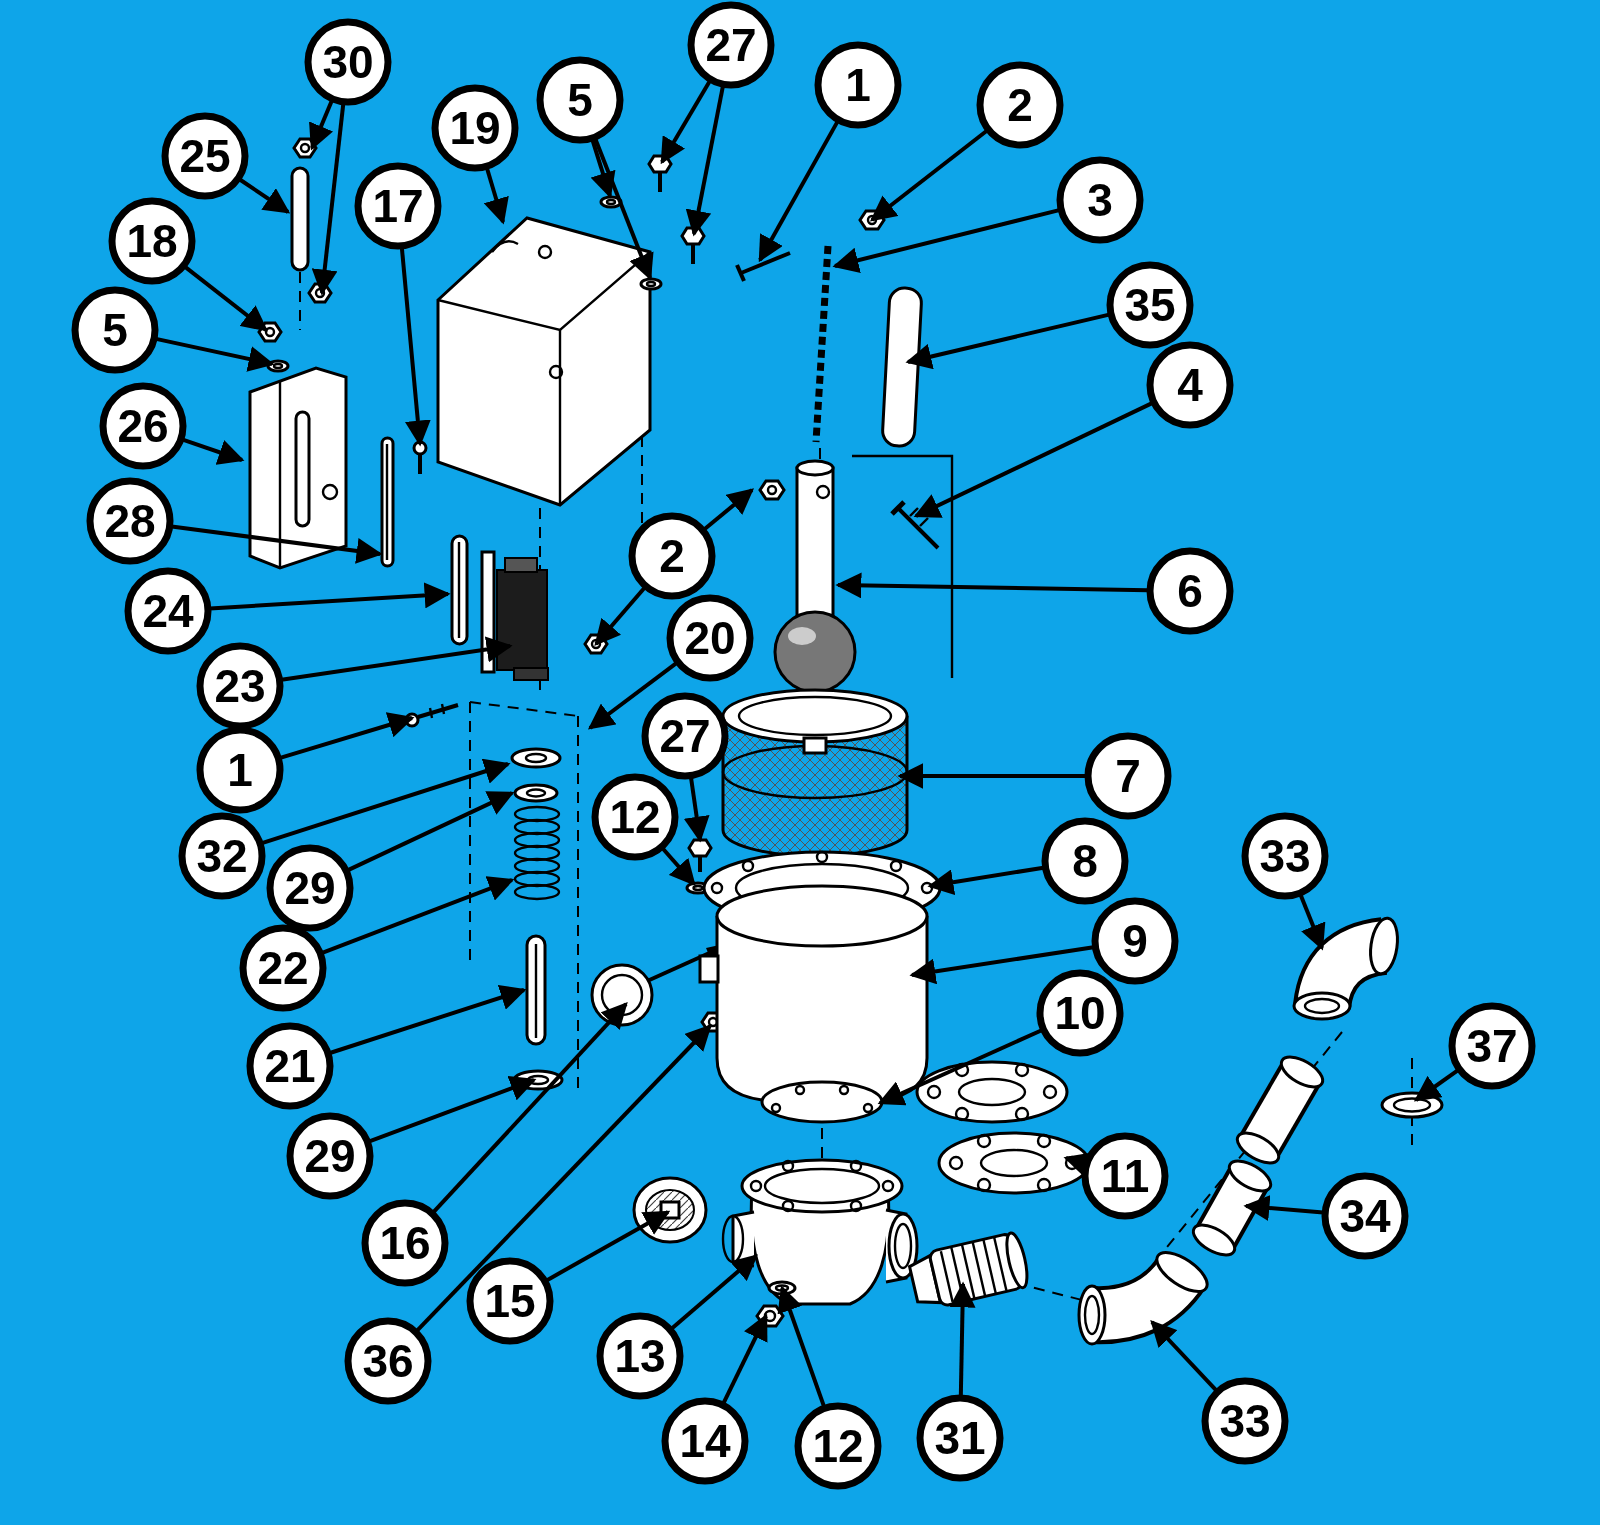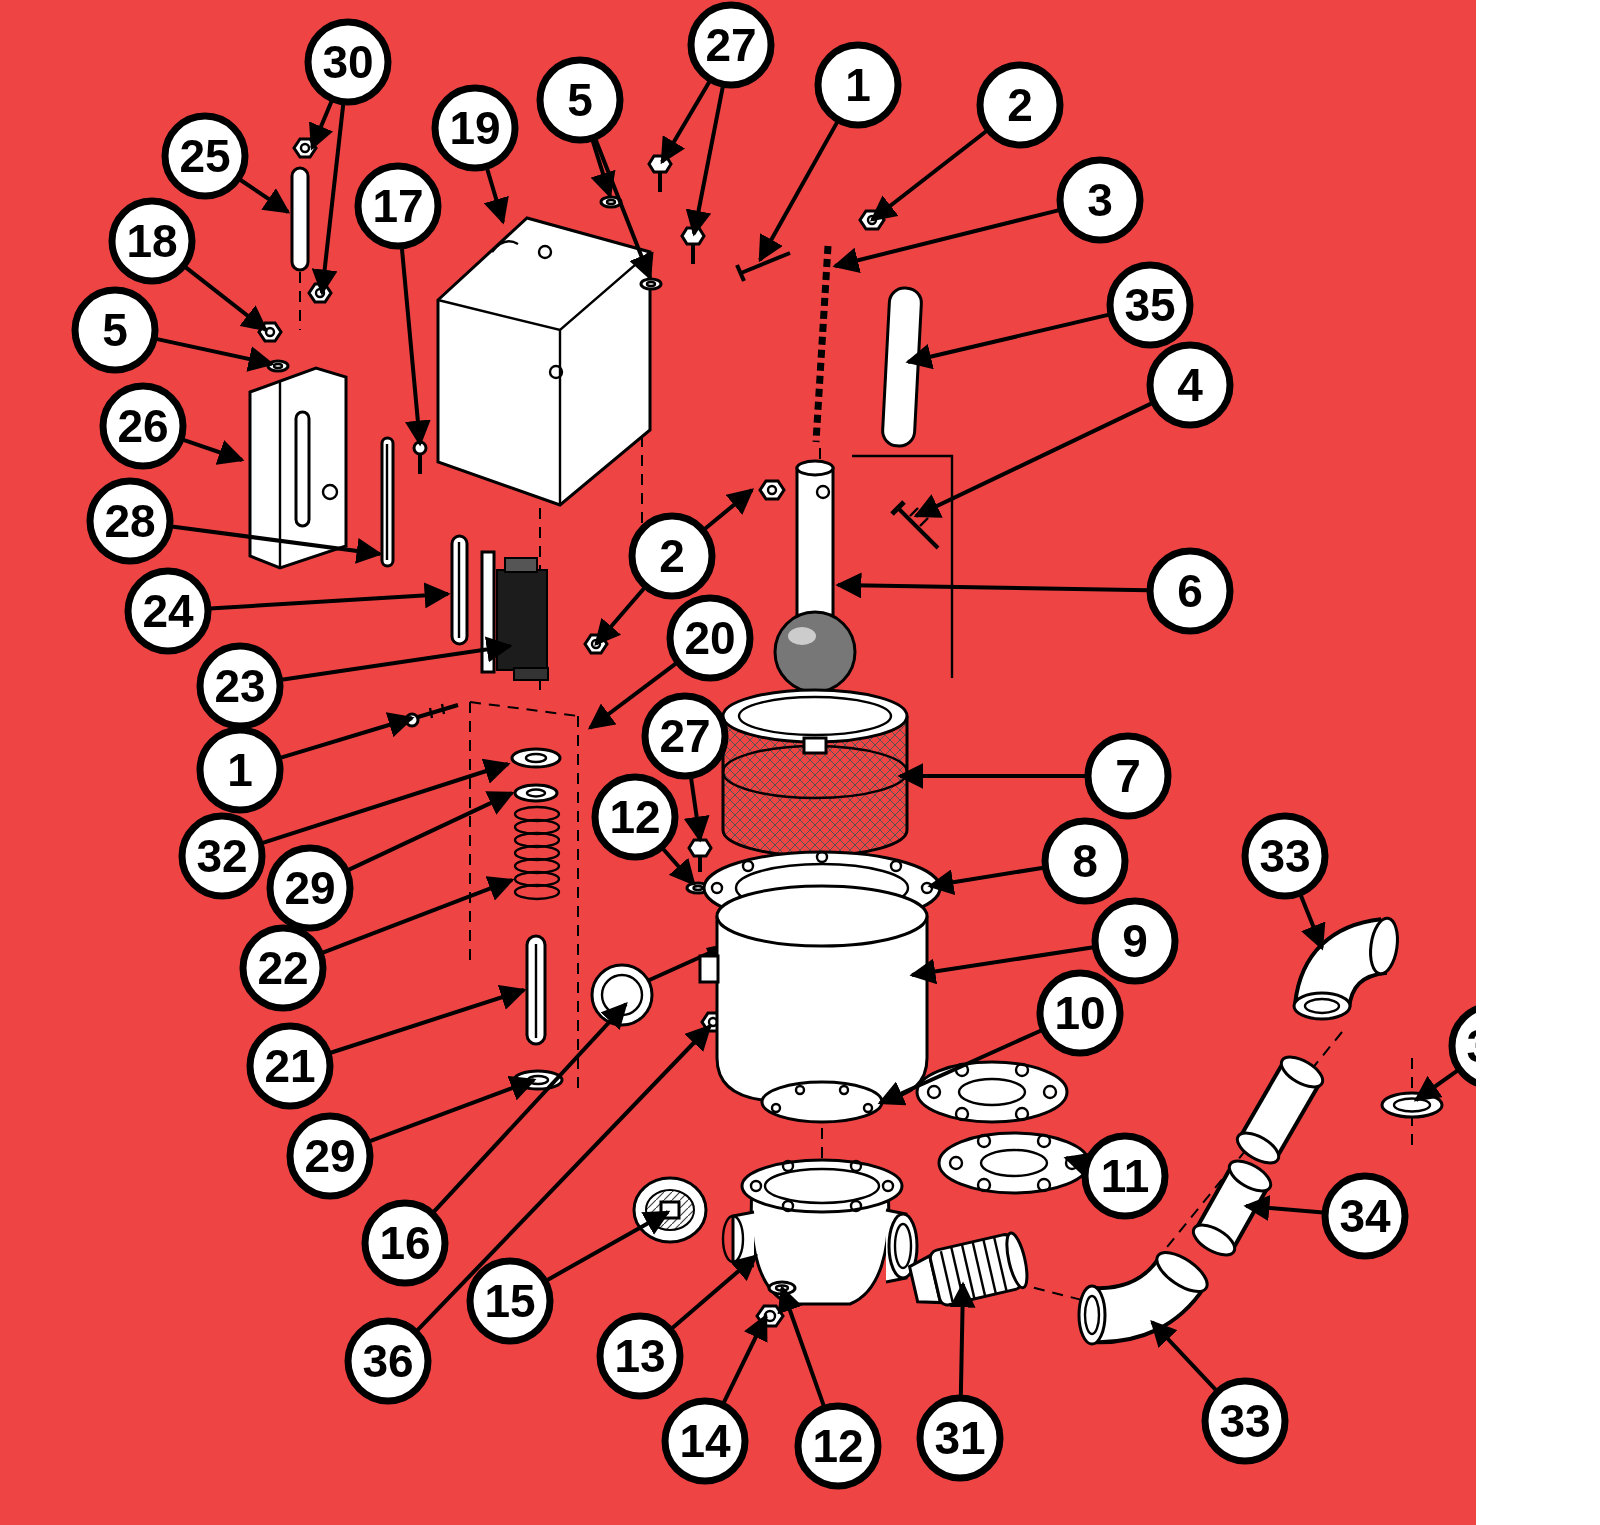--- a/index.html
+++ b/index.html
@@ -1,16 +1,16 @@
 <!DOCTYPE html>
 <html><head>
 <meta charset="utf-8">
 <style>
   html,body{margin:0;padding:0;background:#ffffff;}
-  #stage{position:relative;width:1476px;height:1525px;background:#ef4444;overflow:hidden;}
+  #stage{position:relative;width:1600px;height:1525px;background:#0ea5e9;overflow:hidden;}
   svg{display:block;}
   .balloon{fill:#ffffff;stroke:#000000;stroke-width:7;}
   .balloon-num{font-family:"Liberation Sans",sans-serif;font-weight:700;font-size:46px;fill:#000;text-anchor:middle;}
   .leader{stroke:#000;stroke-width:4;fill:none;}
   .outline{fill:#ffffff;stroke:#000000;stroke-width:3;}
   .thin{fill:none;stroke:#000000;stroke-width:2.4;}
   .solid{fill:#000;stroke:none;}
   .dashed{fill:none;stroke:#000;stroke-width:2;stroke-dasharray:11 8;}
   .pipe-outer{fill:none;stroke:#000;stroke-width:58;}
   .pipe-inner{fill:none;stroke:#fff;stroke-width:50;}

